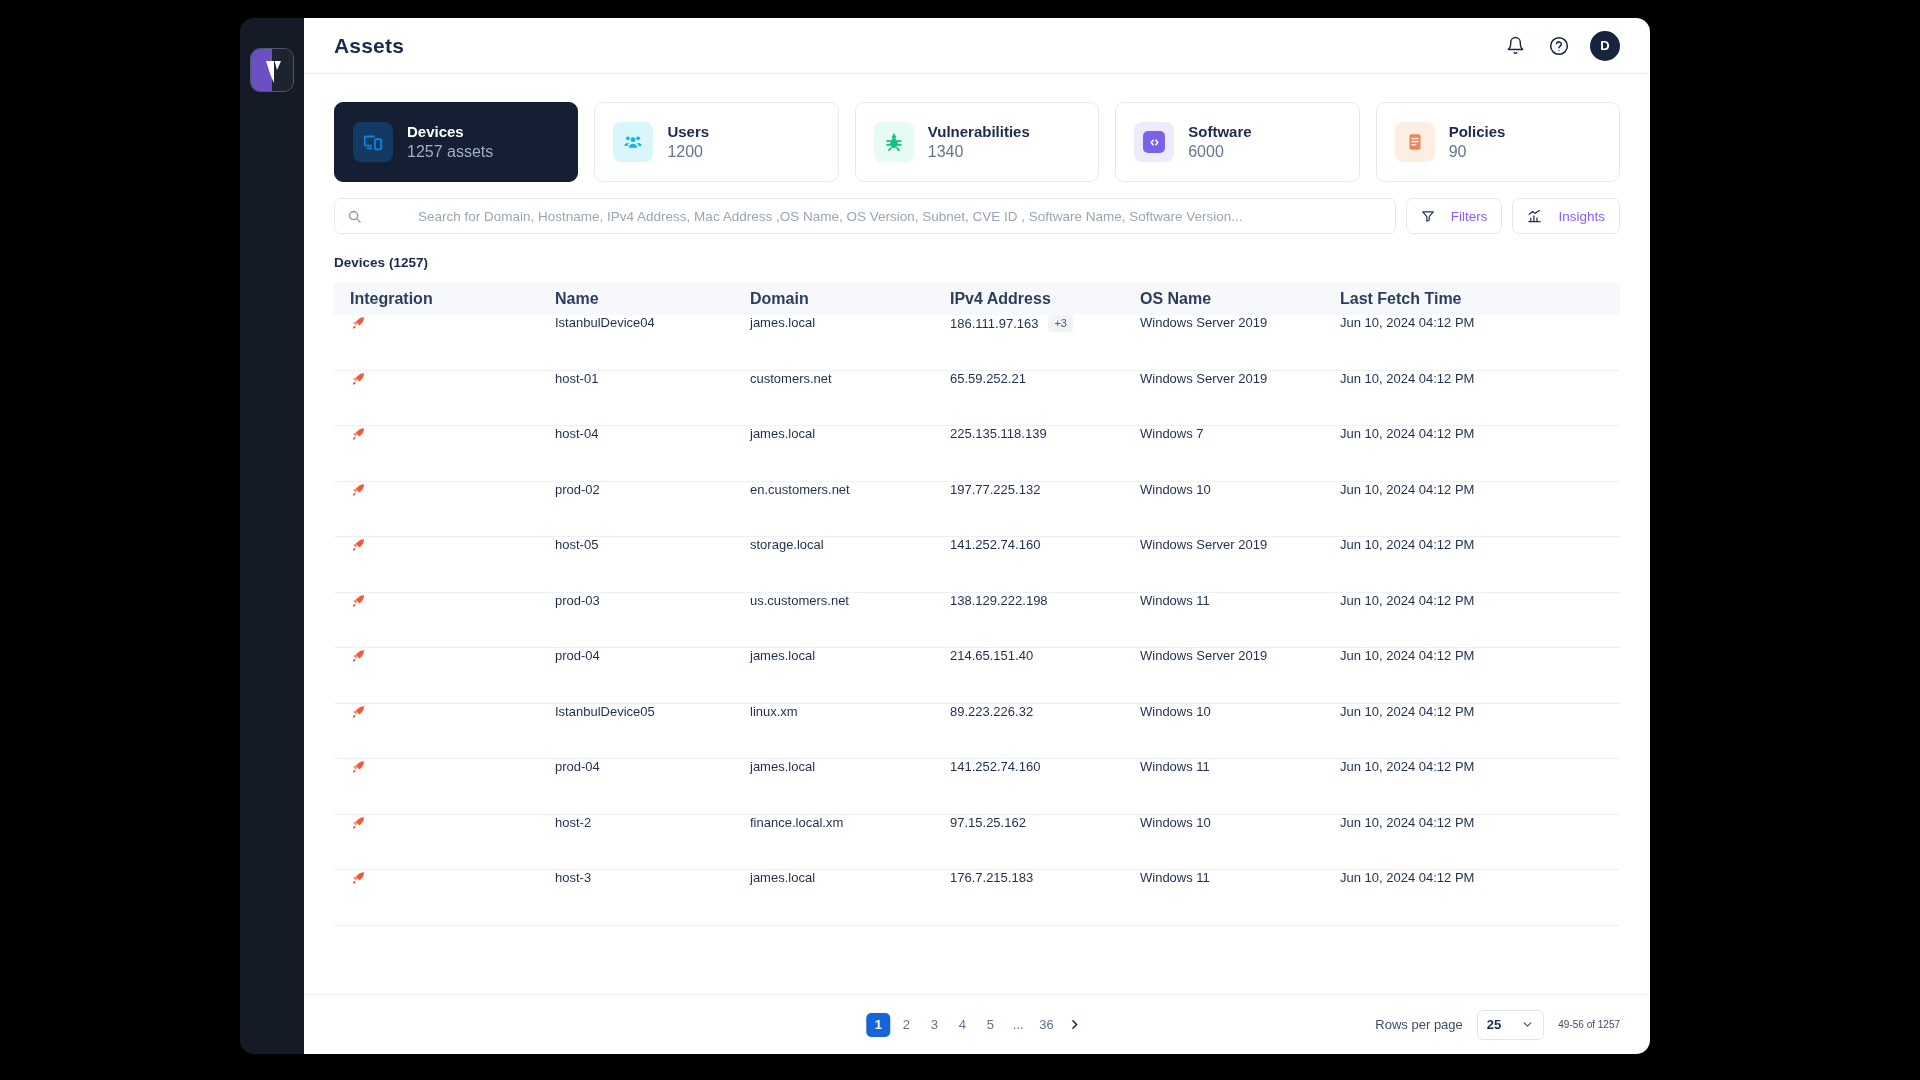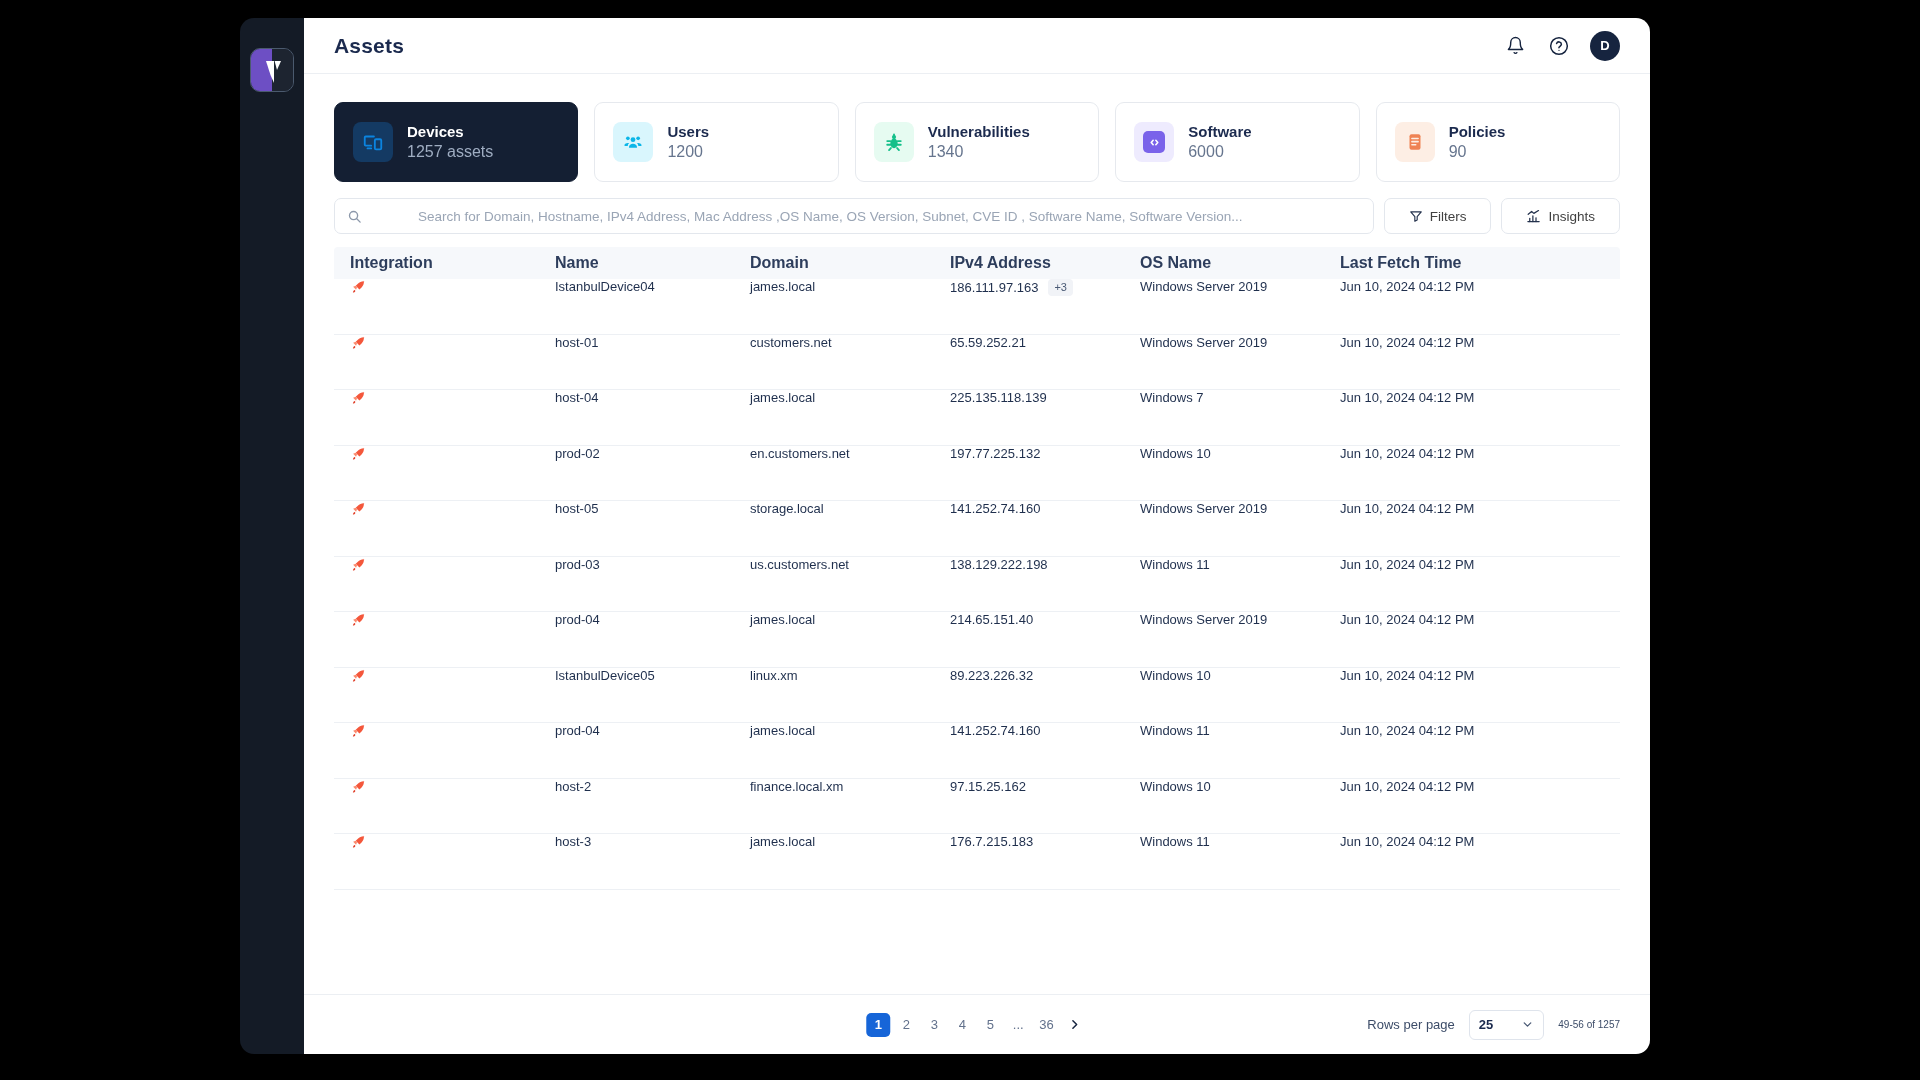--- a/index.html
+++ b/index.html
@@ -165,24 +165,24 @@
     background: transparent;
     margin-left: 48px;
   }
   .search-wrap input::placeholder { color: #9aa5b5; }
   .tool-btn {
     height: 36px;
     border: 1px solid #e3e7ed;
     border-radius: 7px;
     background: #fff;
     display: flex; align-items: center; justify-content: center;
-    gap: 7px;
-    padding: 0 24px;
+    gap: 16px;
+    padding: 0 14px;
     font-size: 13.5px;
-    color: #404040;
+    color: #8b5cf6;
     cursor: pointer;
     font-family: "Liberation Sans", sans-serif;
   }
 
   
   .tbl-title {
     margin-top: 21px;
     font-size: 13.5px;
     font-weight: bold;
     color: #1b2a4e;
@@ -275,21 +275,21 @@
     display: flex;
     align-items: center;
     gap: 14px;
   }
   .rpp-label { font-size: 13px; color: #3c4c68; }
   .rpp-select {
     height: 30px;
     border: 1px solid #dfe4ec;
     border-radius: 6px;
     display: flex; align-items: center;
-    gap: 28px;
+    gap: 20px;
     padding: 0 9px;
     font-size: 13px;
     font-weight: bold;
     color: #1b2a4e;
     cursor: pointer;
   }
   .range-txt { font-size: 10px; color: #3c4c68; }
 </style>
 </head>
 <body>
@@ -432,20 +432,23 @@
                 <path d="M6 20v-5"></path>
                 <path d="M11 20v-9"></path>
                 <path d="M16 20v-6"></path>
               <path d="M3.5 8.5L9 4l3.5 3L20 2.5"></path>
             </svg>
           </span>
           <span>Insights</span>
         </button>
       </div>
 
+      <div class="tbl-title">
+        <span>Devices</span><span class="cnt">(1257)</span>
+      </div>
 
       <div class="table">
         <div class="thead">
           <div class="c-int">Integration</div>
           <div class="c-name">Name</div>
           <div class="c-dom">Domain</div>
           <div class="c-ip">IPv4 Address</div>
           <div class="c-os">OS Name</div>
           <div class="c-time">Last Fetch Time</div>
         </div>

